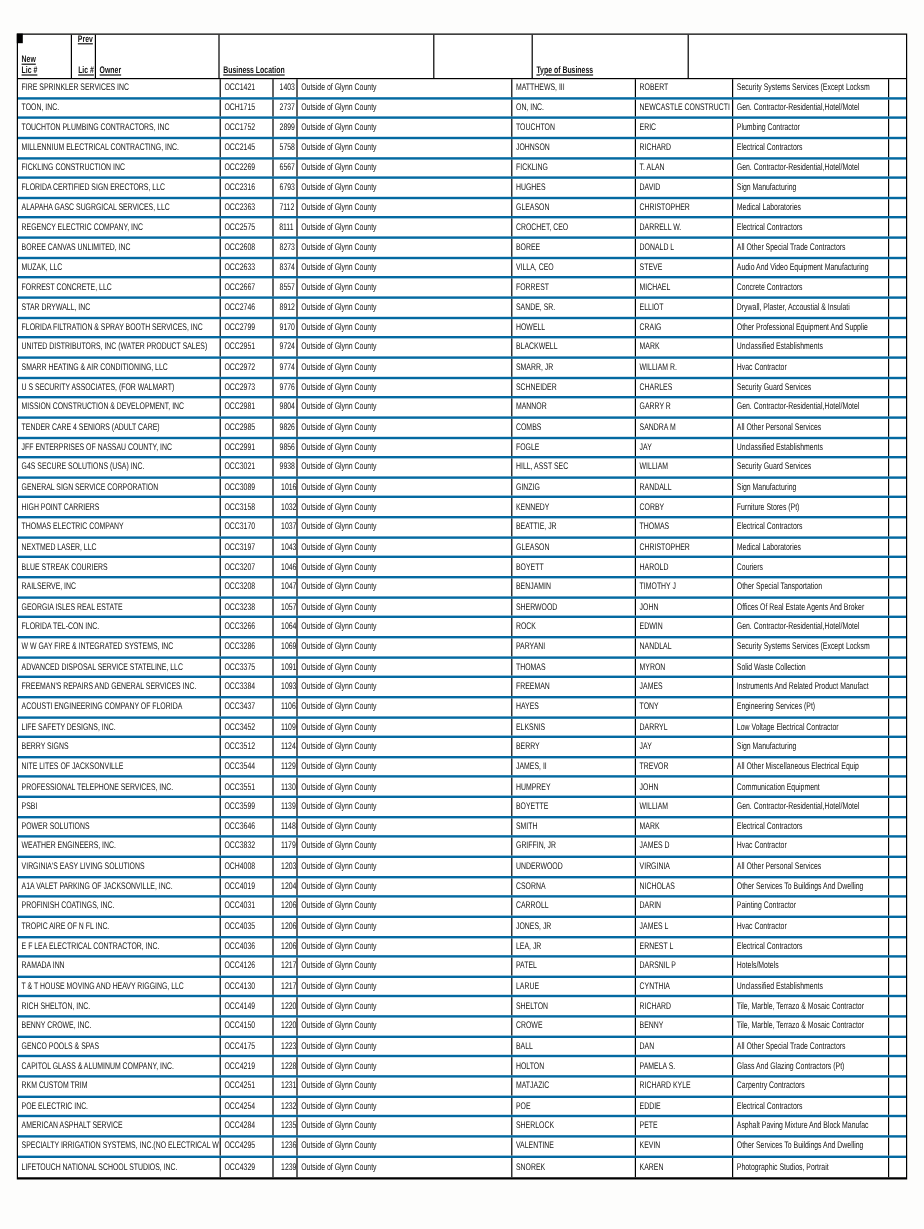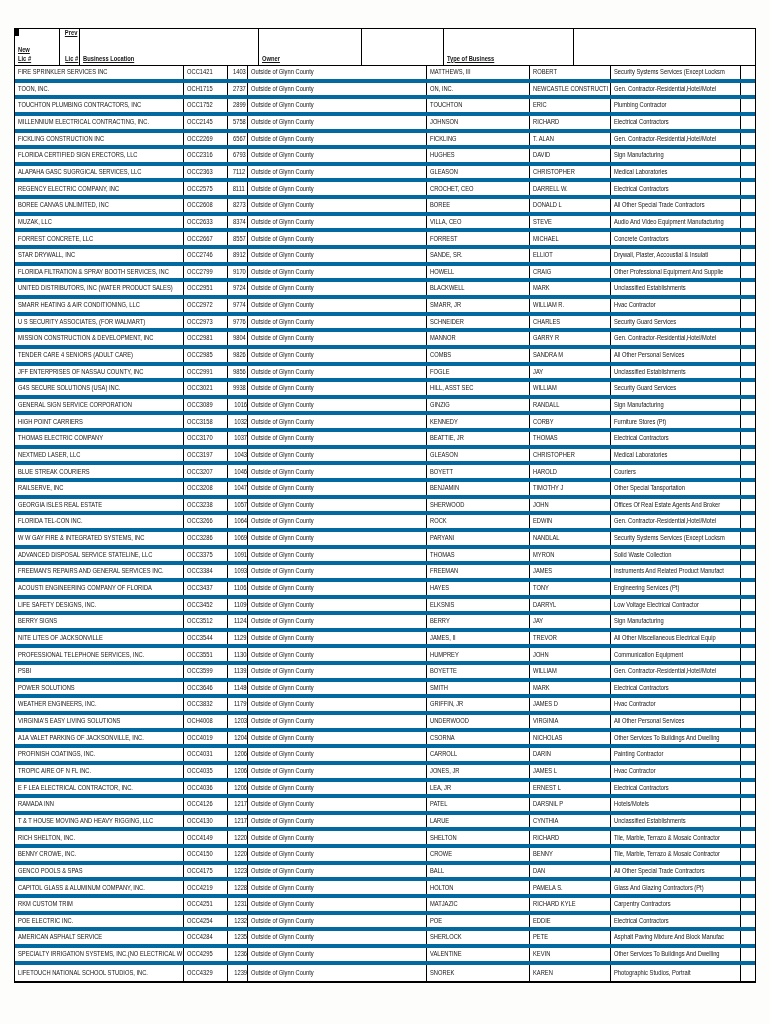--- a/index.html
+++ b/index.html
@@ -6,21 +6,21 @@
   body{
     width:770px;height:1024px;background:#fdfdfc;position:relative;
     font-family:"Liberation Sans", sans-serif;color:#141414;
     overflow:hidden;
   }
   .lic-table{
     position:absolute;left:14px;top:28px;width:742px;
     border:1px solid #000;border-bottom-width:2px;
     background:#fff;box-sizing:border-box;
   }
-  .tr{display:flex;height:16.65px;border-bottom:4px solid #0369a1;box-sizing:border-box;}
+  .tr{display:flex;height:16.65px;border-bottom:2px solid #0369a1;box-sizing:border-box;}
   .tr:last-child{border-bottom:none;}
   .tr.head{height:37px;border-bottom:1px solid #000;}
   .td{
     box-sizing:border-box;border-right:1px solid #000;
     overflow:hidden;white-space:nowrap;
     display:flex;align-items:center;padding:0 0 0 3px;
     font-size:8px;line-height:1.05;
   }
   .td:last-child{border-right:none;}
   .head .td{align-items:flex-end;padding-bottom:2px;font-weight:bold;flex-direction:column;justify-content:flex-end;}
@@ -53,26 +53,26 @@
 <div class="lic-table">
   <div class="tr head">
     <div class="td c-new">
       <div><span class="nr">New</span></div>
       <div><span class="nr">Lic #</span></div>
     </div>
     <div class="td c-prev">
       <div><span class="nr">Prev</span></div>
       <div><span class="nr">Lic #</span></div>
     </div>
+    <div class="td c-own1">
+      <div><span class="nr">Owner</span></div>
+    </div>
     <div class="td c-loc">
       <div><span class="nr">Business Location</span></div>
     </div>
-    <div class="td c-own1">
-      <div><span class="nr">Owner</span></div>
-    </div>
     <div class="td c-own2"></div>
     <div class="td c-type">
       <div><span class="nr">Type of Business</span></div>
     </div>
     <div class="td c-end"></div>
   </div>
   <div>
   <div class="tr">
     <div class="td c-name">
           <span class="nr">FIRE SPRINKLER SERVICES INC</span>

